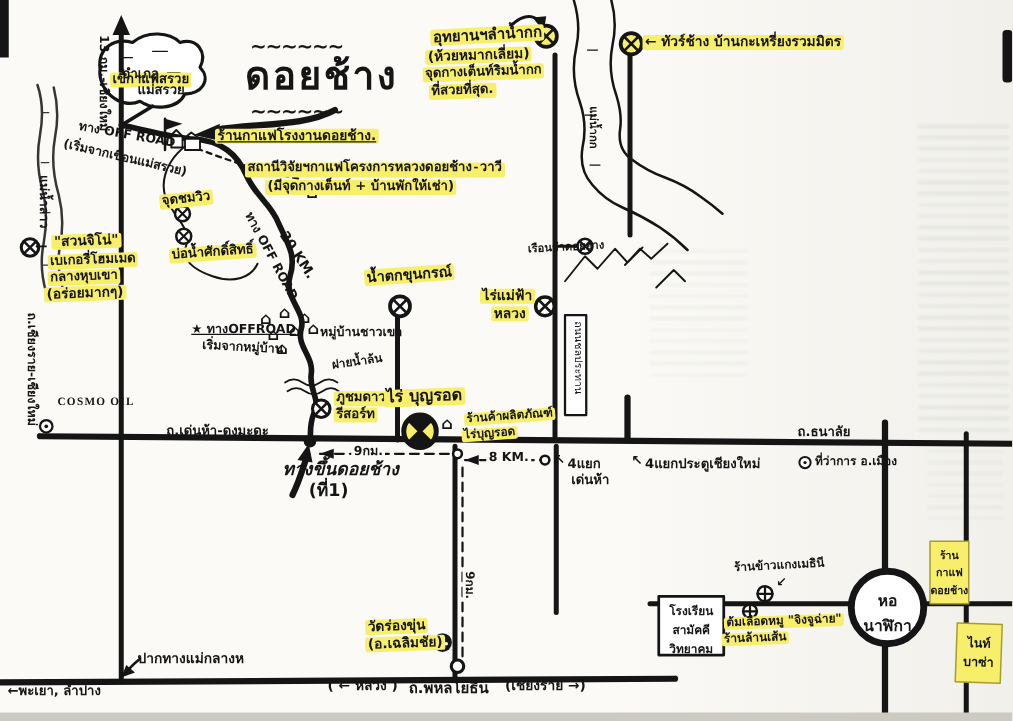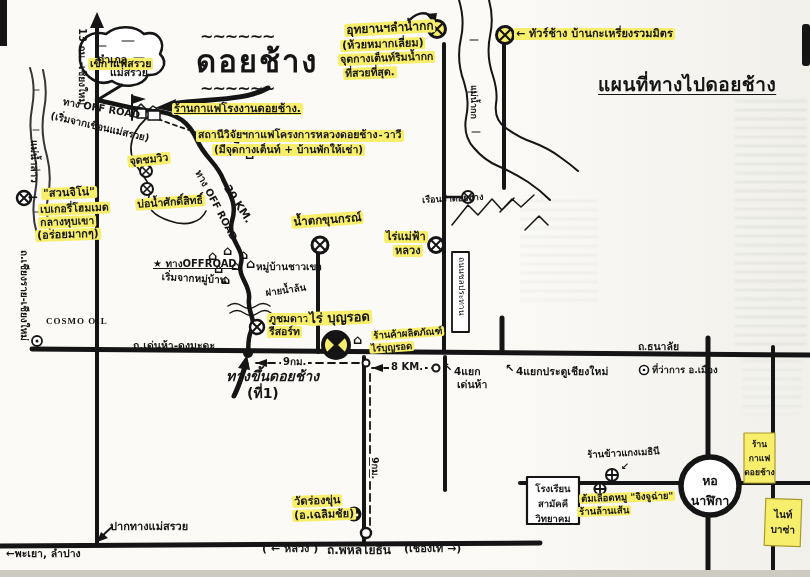--- a/index.html
+++ b/index.html
@@ -190,21 +190,20 @@
       <g>
           <circle cx="600" cy="489" r="5.5" stroke-width="2" fill="#fff"></circle>
           <path d="M594.5,489 H605.5 M600,483.5 V494.5" stroke-width="1.8"></path>
         </g>
 
       <rect x="0" y="0" width="7" height="46" fill="#151515" stroke="none"></rect>
       <rect x="802" y="24" width="8" height="42" rx="3" fill="#151515" stroke="none"></rect>
     </g>
   </svg>
 
-  <div class="lbl ttl" style="left:598px;top:74px;">แผนที่ทางไปดอยช้าง</div>
 
   <div class="lbl sq" style="left:200px;top:28px;">~~~~~~</div>
   <div class="lbl big" style="left:196px;top:44px;">ดอยช้าง</div>
   <div class="lbl sq" style="left:200px;top:80px;">~~~~~~</div>
 
   <div class="lbl hl" style="left:344px;top:24px;font-size:12px;transform:rotate(-3deg);">อุทยานฯลำน้ำกก</div>
   <div class="lbl hl" style="left:340px;top:40px;font-size:11px;transform:rotate(-2deg);">(ห้วยหมากเลี่ยม)</div>
   <div class="lbl hl" style="left:338px;top:54px;font-size:10.5px;transform:rotate(-2deg);">จุดกางเต็นท์ริมน้ำกก</div>
   <div class="lbl hl" style="left:343px;top:68px;font-size:10.5px;transform:rotate(-2deg);">ที่สวยที่สุด.</div>
   <div class="lbl hl" style="left:514px;top:28px;">← ทัวร์ช้าง บ้านกะเหรี่ยงรวมมิตร</div>
@@ -260,32 +259,32 @@
 
   <div class="lbl" style="left:46px;top:317px;font-size:9px;letter-spacing:1px;font-family:Liberation Serif, serif;">COSMO OIL</div>
   <div class="lbl" style="left:133px;top:340px;font-size:10.5px;">ถ.เด่นห้า-ดงมะดะ</div>
   <div class="lbl onln" style="left:281px;top:356px;font-size:10px;">9กม.</div>
   <div class="lbl onln" style="left:389px;top:361px;font-size:10px;">8 KM.</div>
   <div class="lbl" style="left:443px;top:362px;">↖</div>
   <div class="lbl" style="left:454px;top:366px;font-size:10.5px;">4แยก</div>
   <div class="lbl" style="left:457px;top:379px;font-size:10.5px;">เด่นห้า</div>
   <div class="lbl" style="left:505px;top:363px;">↖</div>
   <div class="lbl" style="left:516px;top:366px;font-size:10.5px;">4แยกประตูเชียงใหม่</div>
-  <div class="lbl" style="left:638px;top:341px;font-size:10.5px;font-family:Liberation Serif, serif;">ถ.ธนาลัย</div>
+  <div class="lbl" style="left:638px;top:341px;font-size:10.5px;">ถ.ธนาลัย</div>
   <div class="lbl" style="left:652px;top:365px;font-size:9.5px;">ที่ว่าการ อ.เมือง</div>
   <div class="lbl" style="left:226px;top:369px;font-size:14px;font-style:italic;">ทางขึ้นดอยช้าง</div>
   <div class="lbl" style="left:247px;top:386px;font-size:14px;">(ที่1)</div>
 
   <div class="lbl hl" style="left:292px;top:496px;transform:rotate(-2deg);">วัดร่องขุ่น</div>
   <div class="lbl hl" style="left:292px;top:510px;transform:rotate(-2deg);">(อ.เฉลิมชัย)</div>
   <div class="lbl v onln" style="left:380px;top:455px;font-size:9.5px;">9กม.</div>
   <div class="lbl" style="left:262px;top:543px;">( ← หลวง )</div>
   <div class="lbl" style="left:327px;top:544px;font-size:12px;">ถ.พหลโยธิน</div>
-  <div class="lbl" style="left:404px;top:543px;">(เชีองเท →)</div>
-  <div class="lbl" style="left:110px;top:521px;">ปากทางแม่สรวย</div>
+  <div class="lbl" style="left:404px;top:543px;">(เชียงราย →)</div>
+  <div class="lbl" style="left:110px;top:521px;">ปากทางแม่กลางห</div>
   <div class="lbl" style="left:6px;top:548px;font-size:10.5px;">←พะเยา, ลำปาง</div>
 
   <div class="boxtxt" style="left:527px;top:481px;width:52px;font-size:9.5px;">
     <div>โรงเรียน</div>
     <div>สามัคคี</div>
     <div>วิทยาคม</div>
   </div>
   <div class="boxtxt" style="left:682px;top:471px;width:56px;font-size:12.5px;">
     <div>หอ</div>
     <div>นาฬิกา</div>

